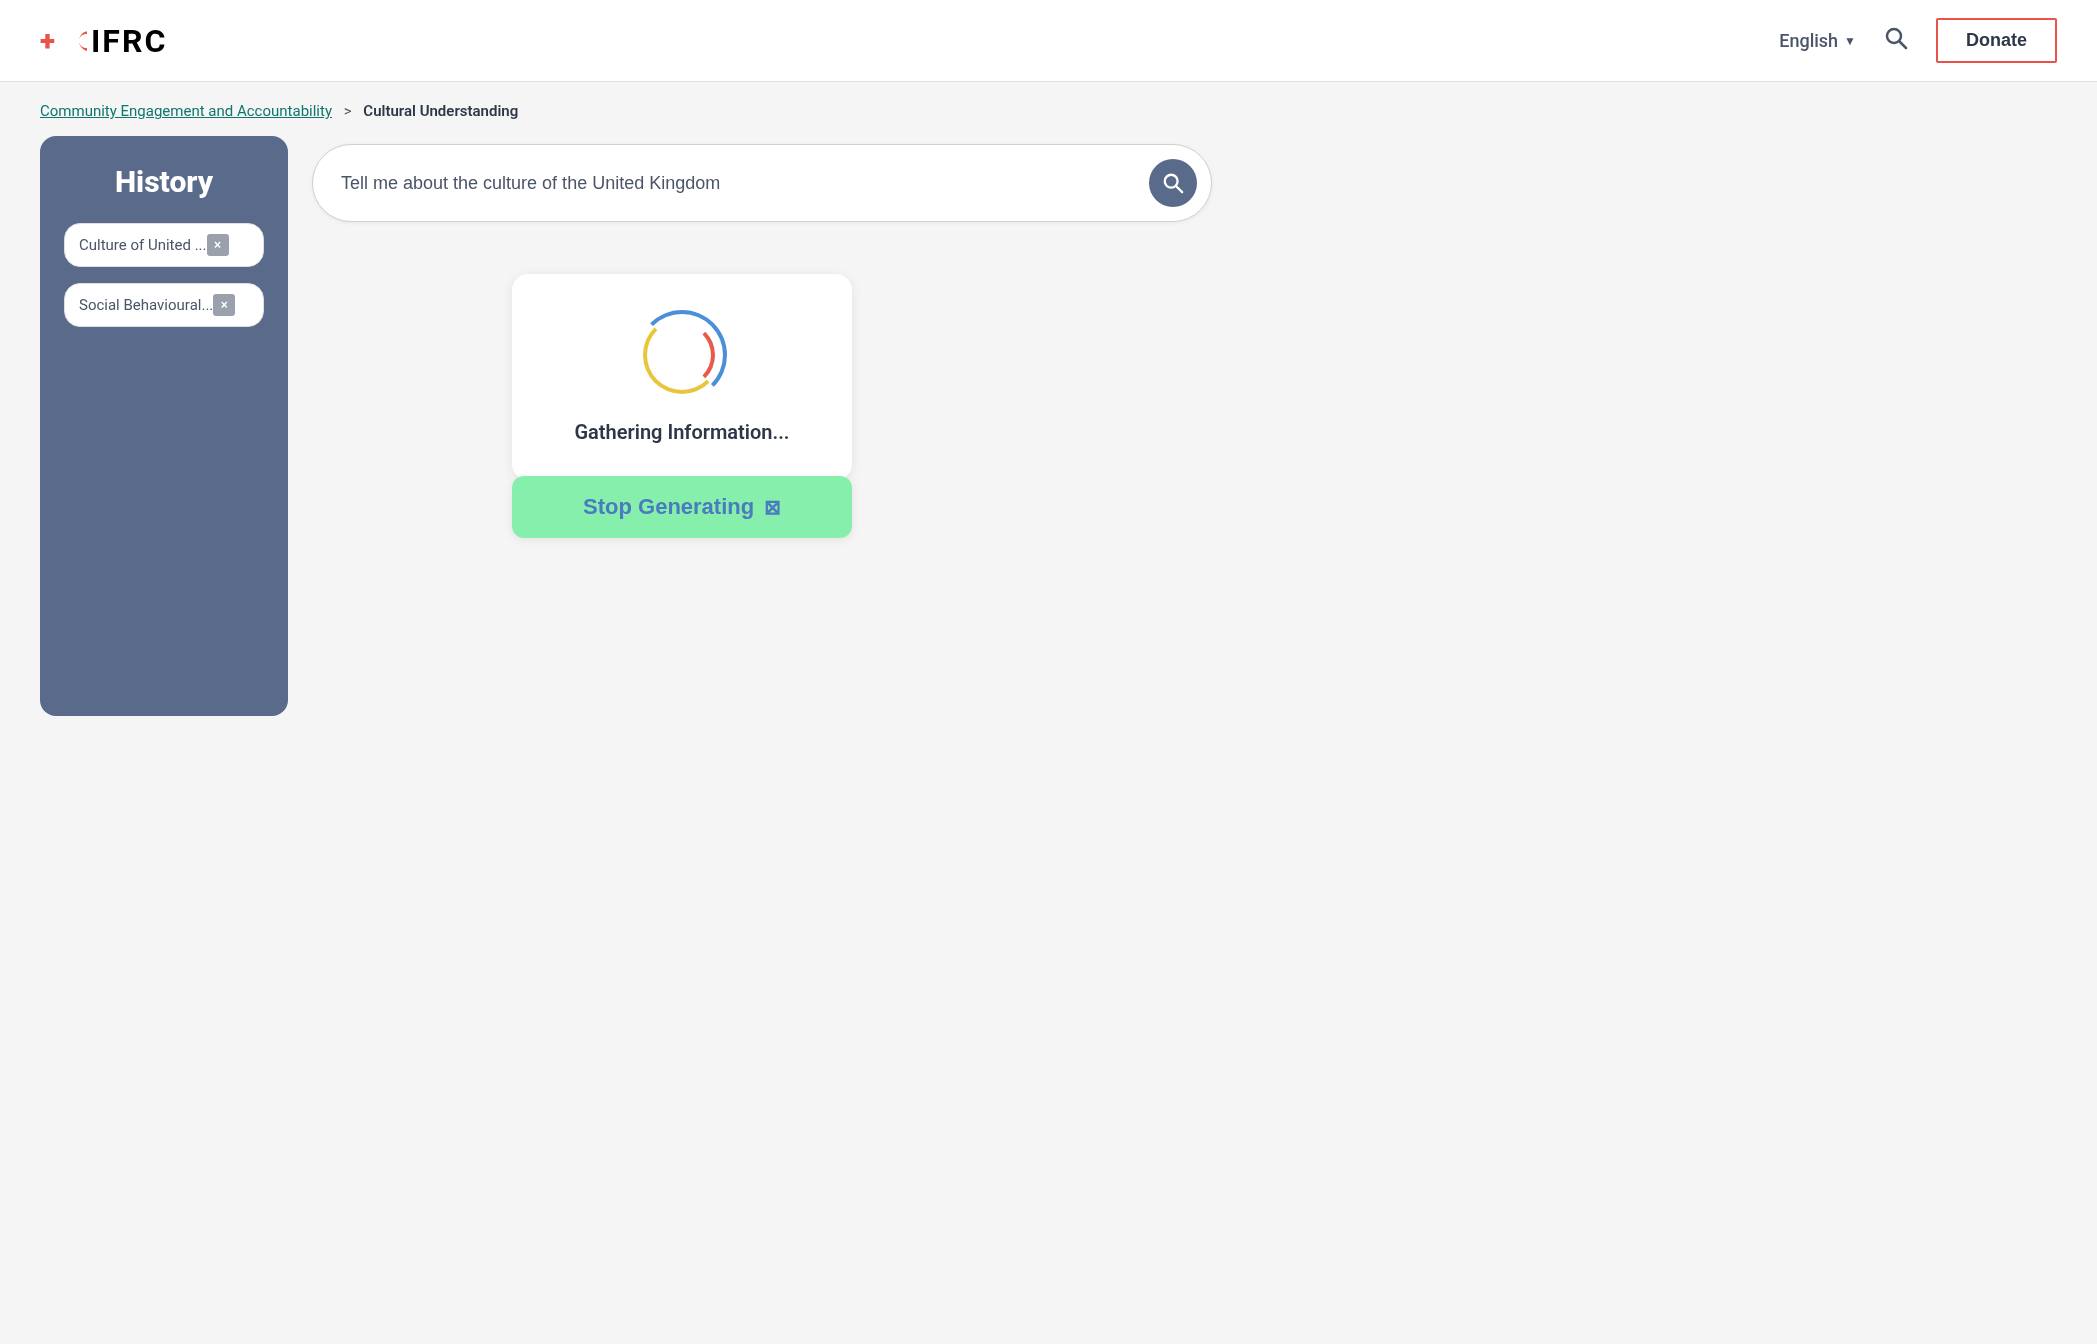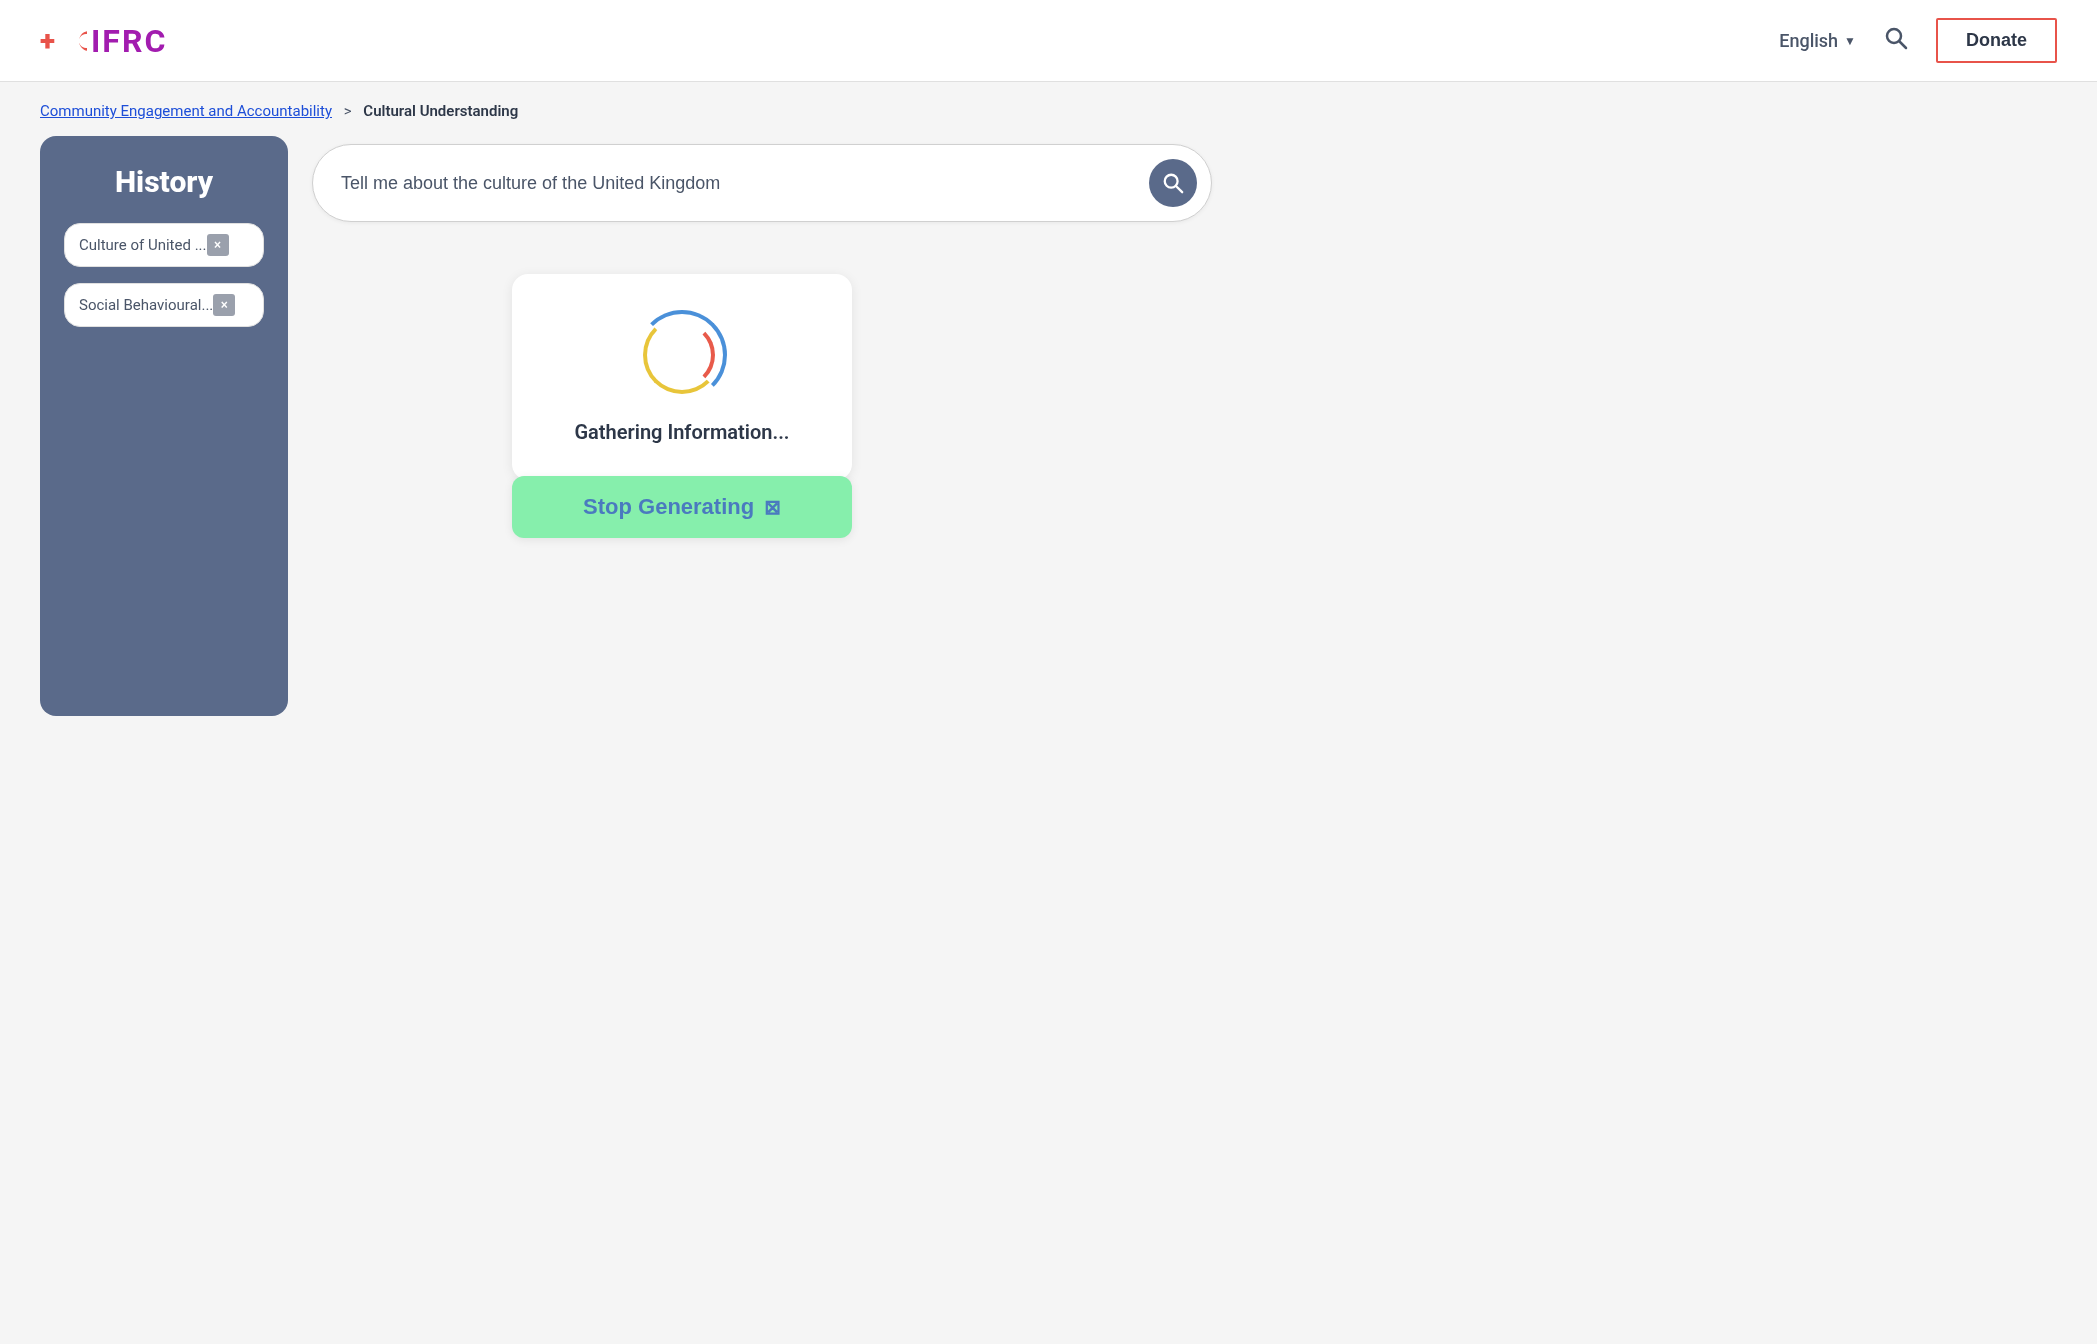--- a/index.html
+++ b/index.html
@@ -29,21 +29,21 @@
     .cross-symbol {
       color: #e8534a;
       font-size: 28px;
       font-weight: 900;
       line-height: 1;
     }
 
     .logo-text {
       font-size: 32px;
       font-weight: 700;
-      color: #a21caf;
+      color: #000000;
       letter-spacing: 2px;
     }
 
     .header-right {
       display: flex;
       align-items: center;
       gap: 24px;
     }
 
     .language-selector {
@@ -83,21 +83,21 @@
 
     
     .breadcrumb {
       padding: 20px 40px 16px;
       background: #f5f5f5;
       font-size: 15px;
       color: #4a5568;
     }
 
     .breadcrumb-link {
-      color: #1d4ed8;
+      color: #0f766e;
       text-decoration: underline;
       cursor: pointer;
     }
 
     .breadcrumb-sep {
       margin: 0 8px;
       color: #4a5568;
     }
 
     .breadcrumb-current {

